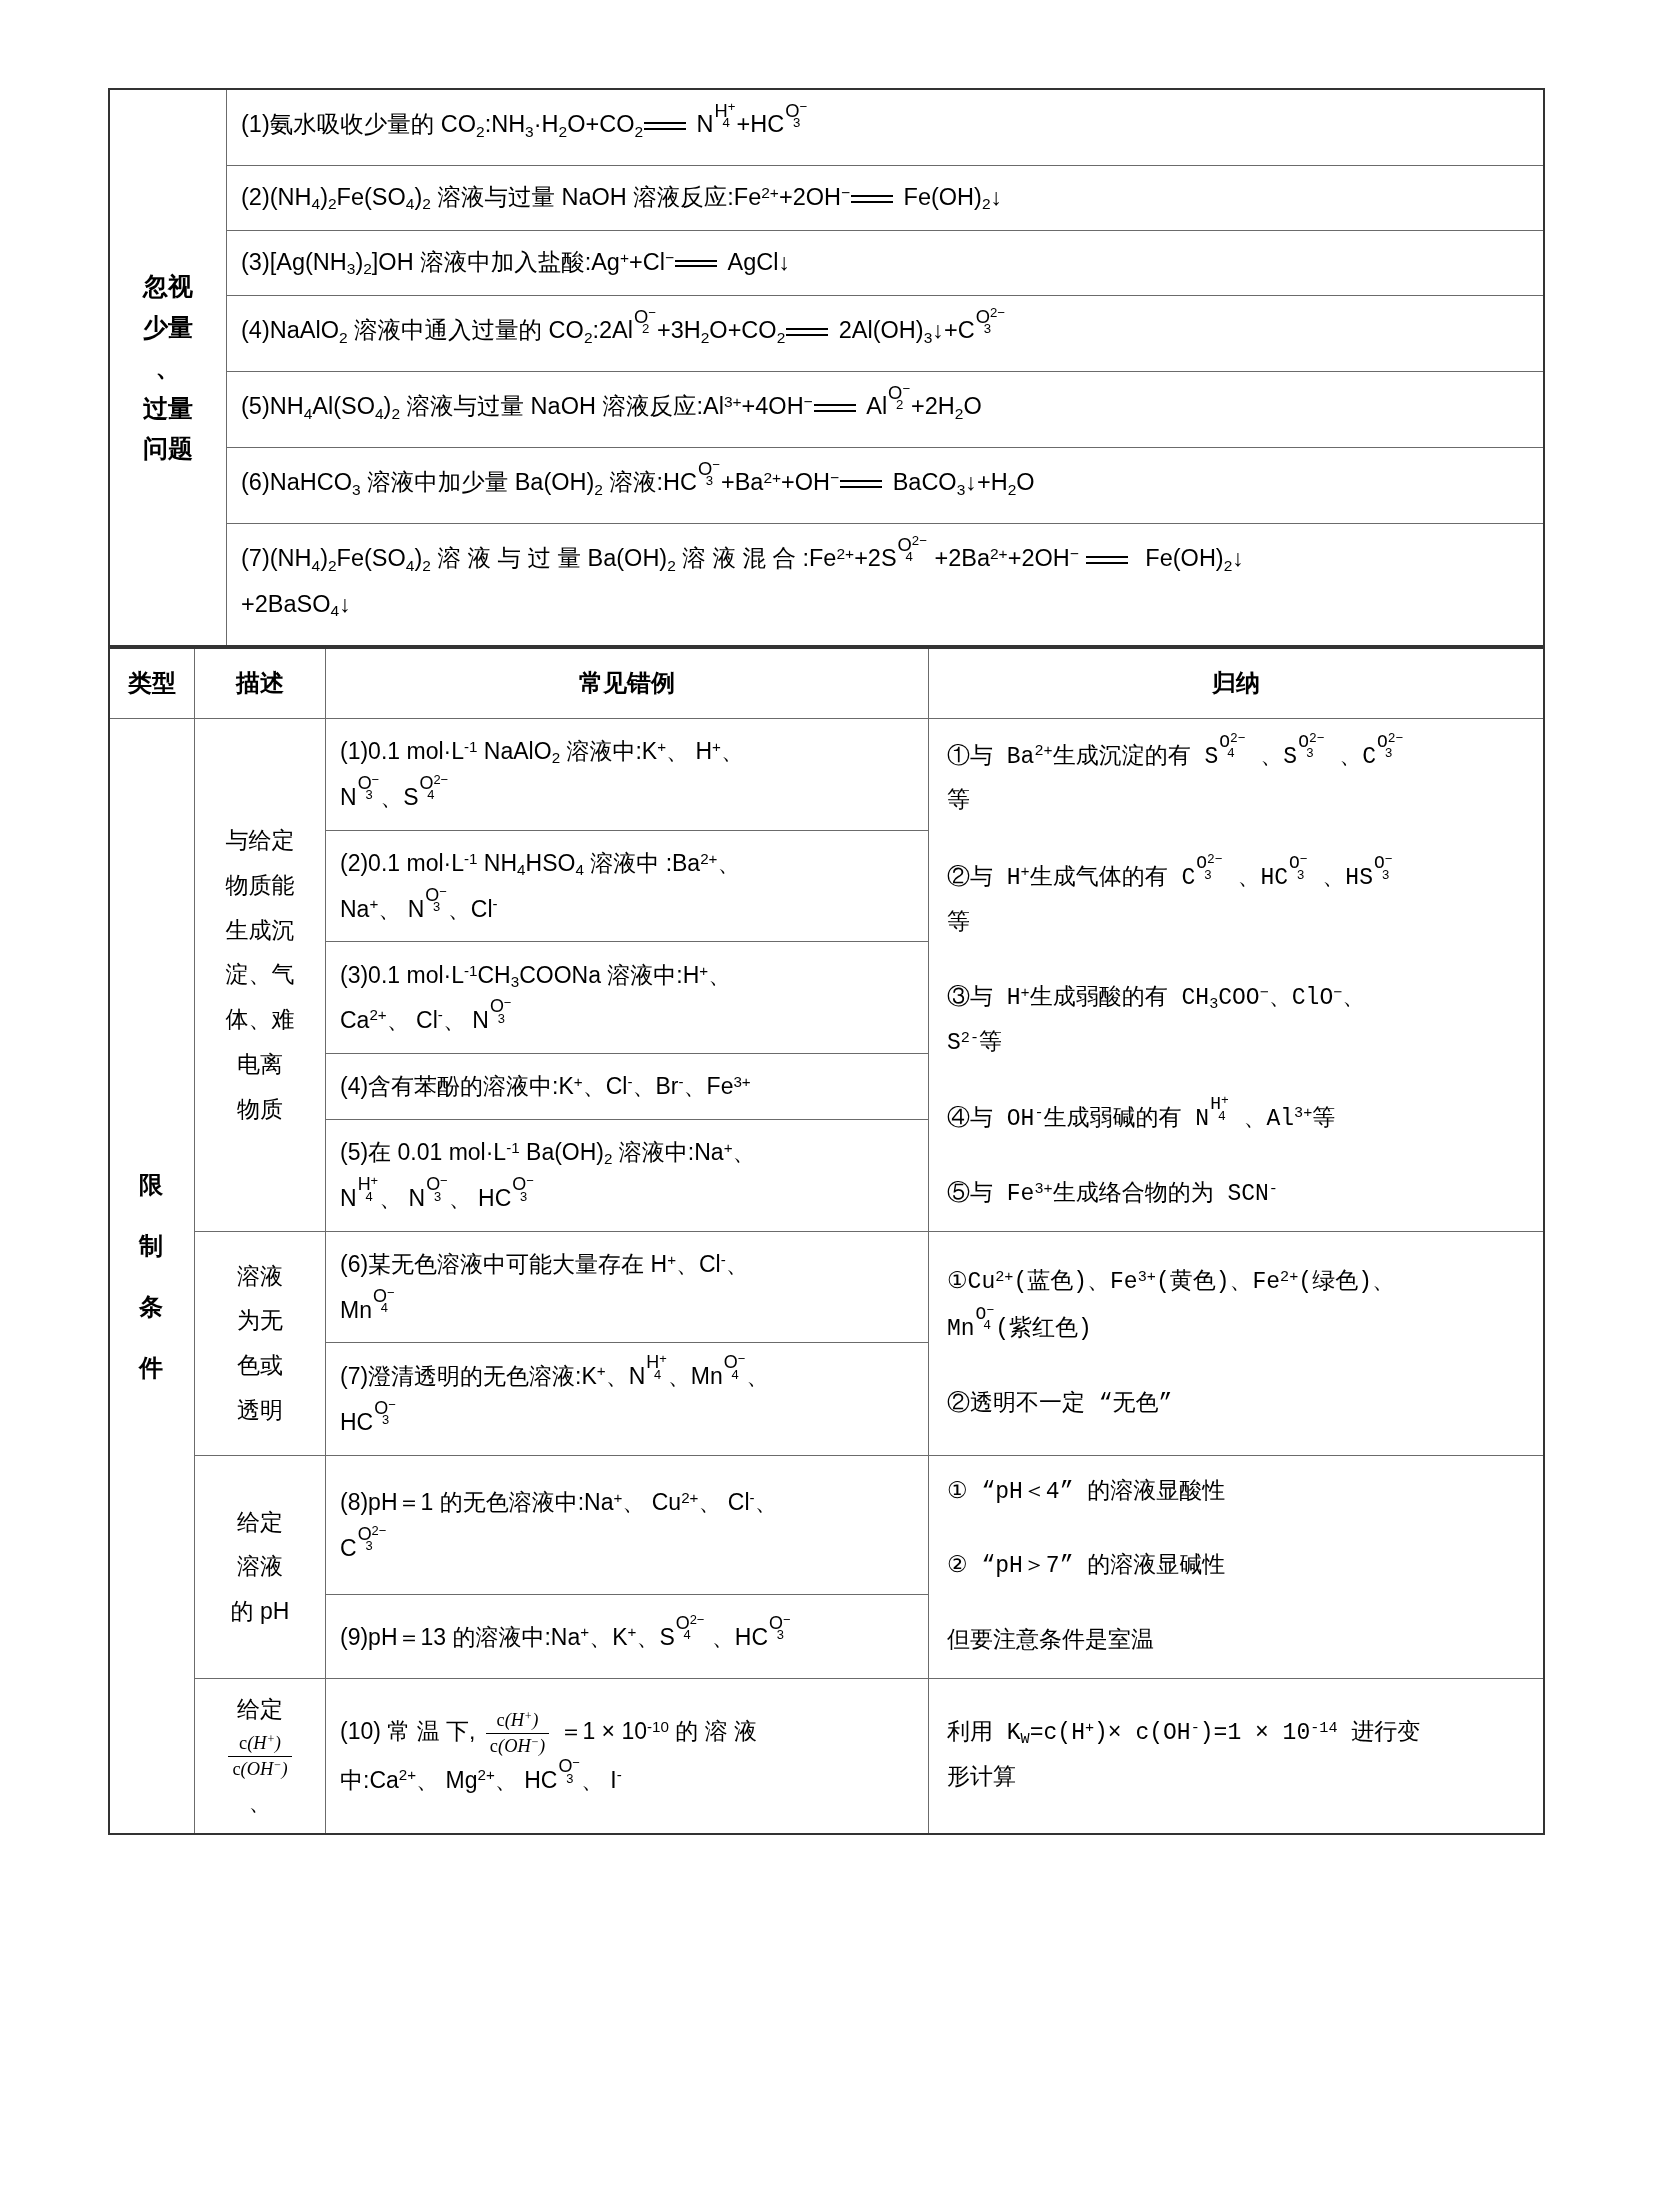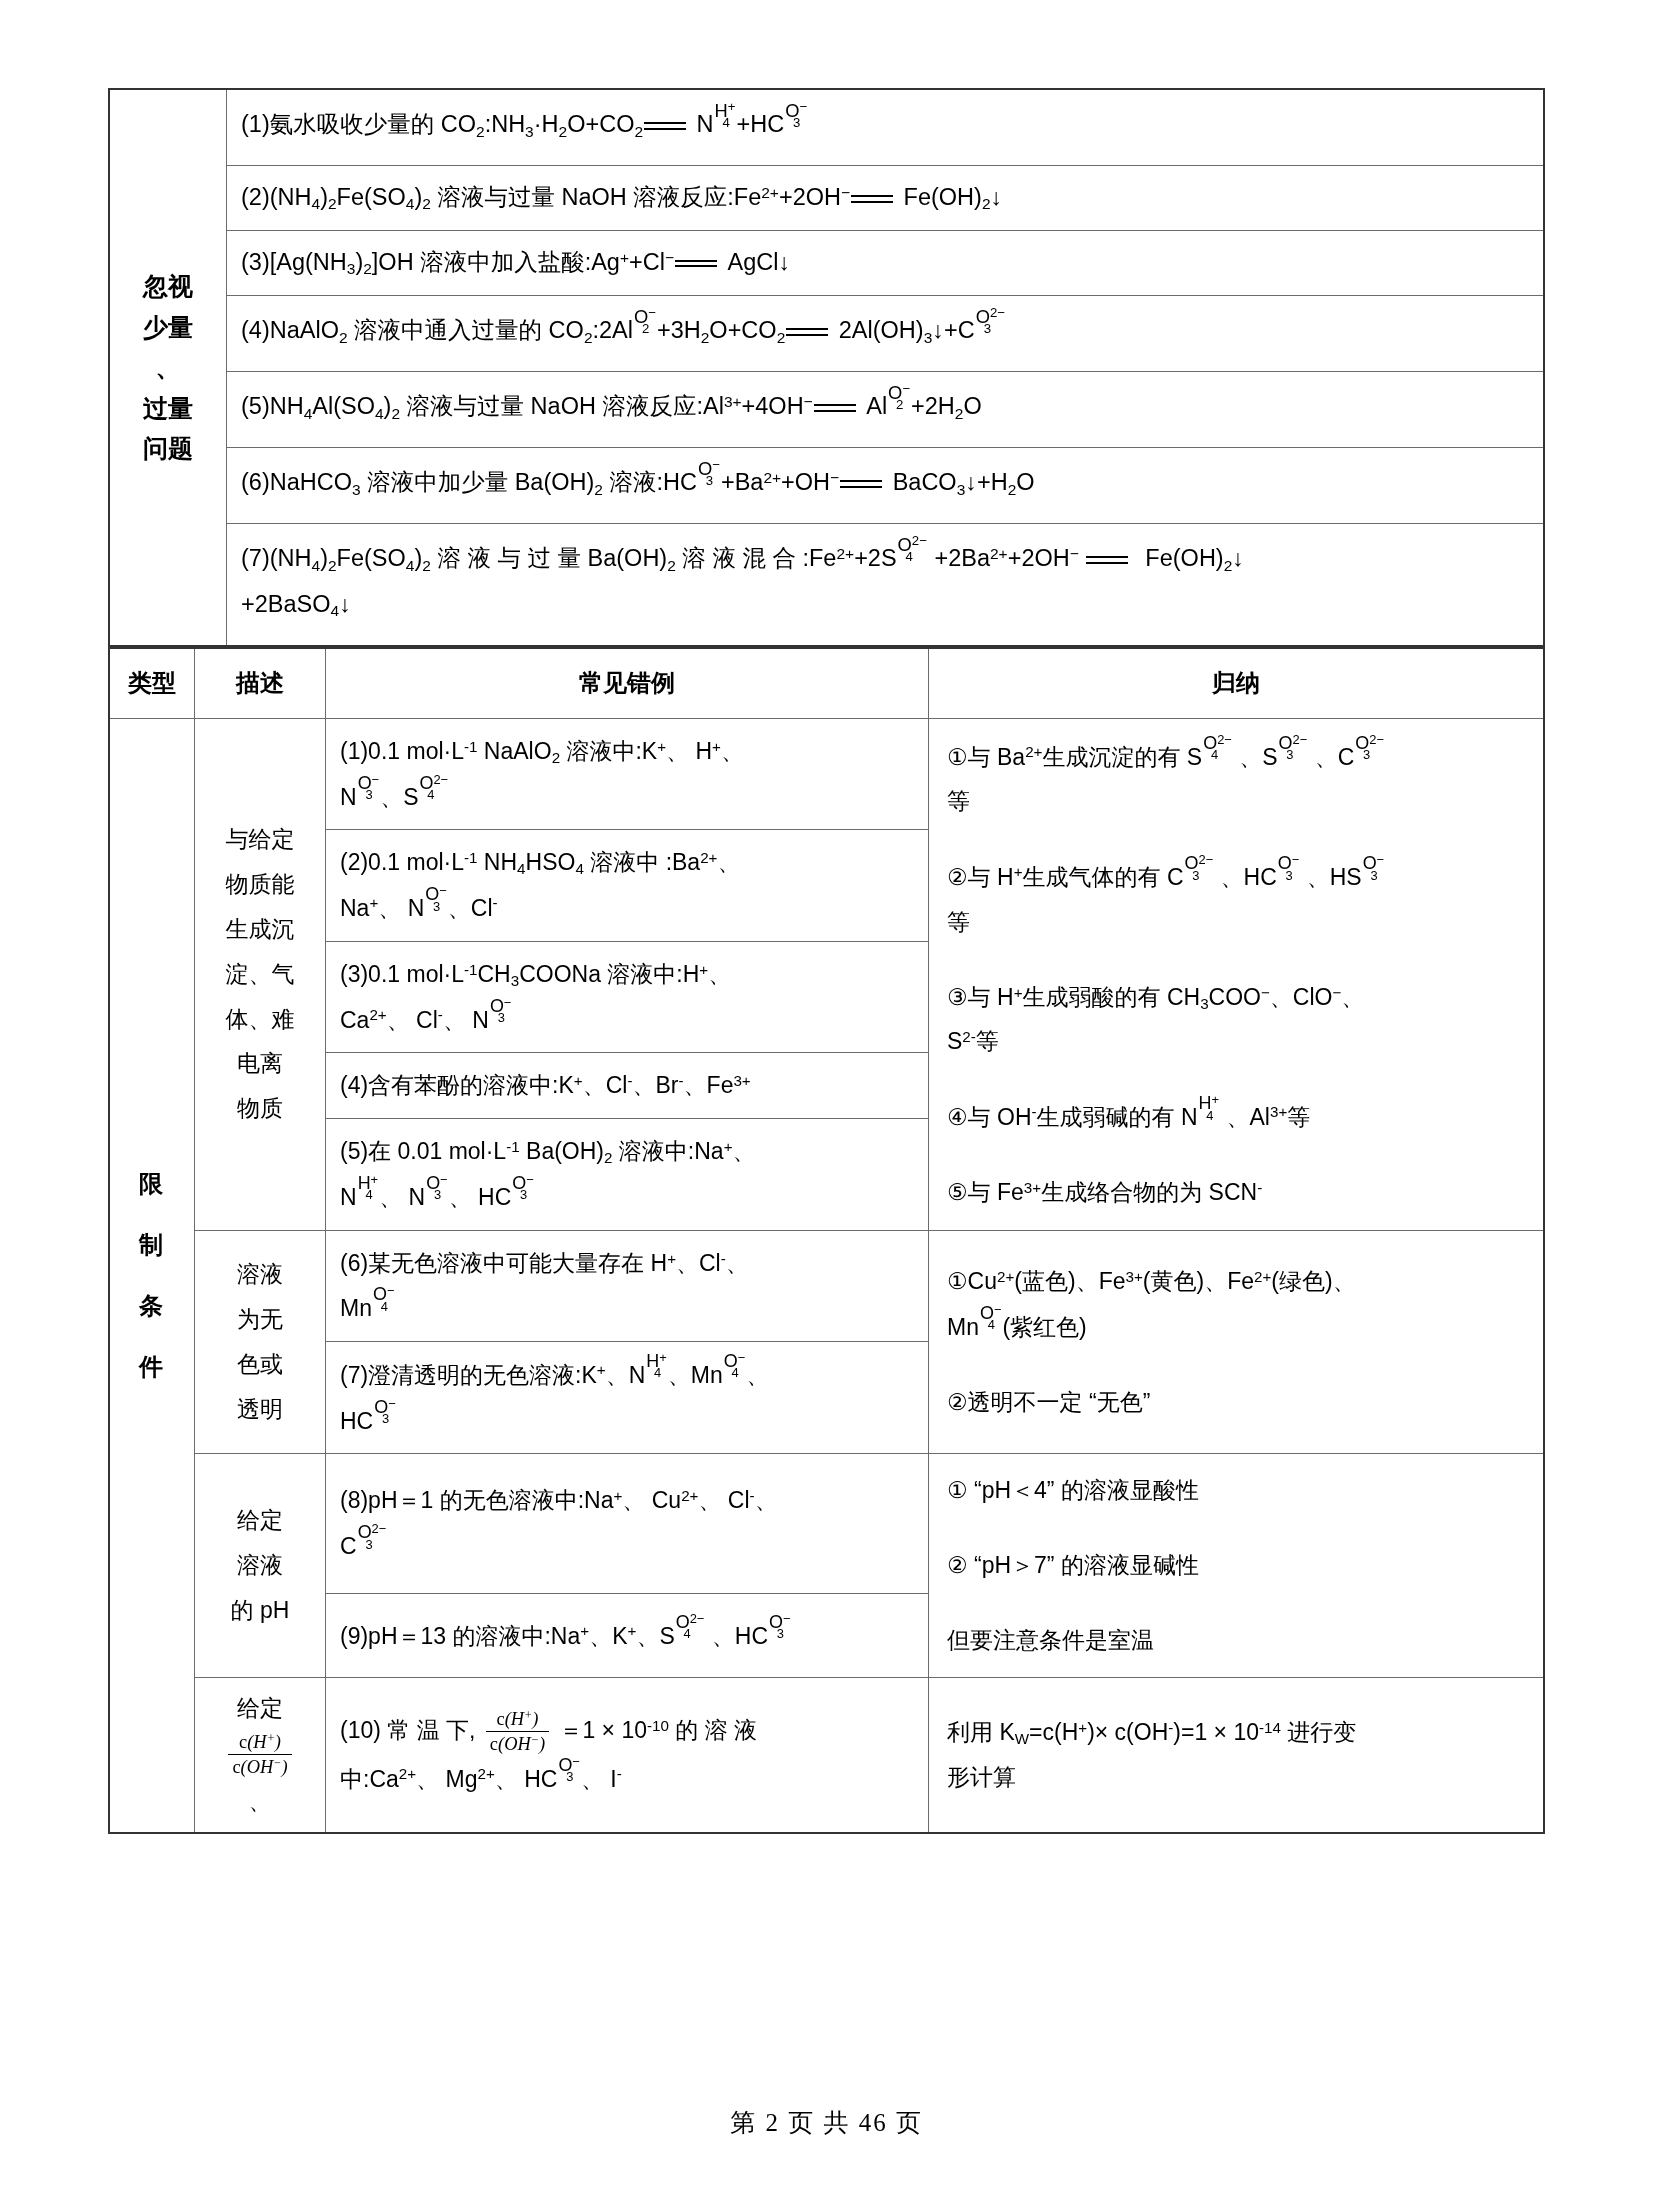--- a/index.html
+++ b/index.html
@@ -87,21 +87,21 @@
   .t2 .vtext .lch { display: block; }
   .t2 .desc {
     text-align: center;
     font-size: 23px;
     line-height: 1.95;
     padding: 8px 4px;
   }
   .t2 .desc .lch { display: block; }
   .t2 .case { padding: 10px 14px; }
   .t2 .sum  { padding: 14px 18px; }
-  .t2 .sum p { margin: 0 0 30px 0; }
+  .t2 .sum p { margin: 0 0 30px 0; font-family: Liberation Mono, monospace; }
   .t2 .sum p:last-child { margin-bottom: 0; }
 
   
   sub { font-size: 0.66em; vertical-align: -0.28em; }
   sup { font-size: 0.66em; vertical-align: 0.48em; }
 
   
   .st {
     display: inline-block;
     vertical-align: 0.30em;
@@ -343,15 +343,14 @@
           中:Ca<sup>2+</sup>、 Mg<sup>2+</sup>、 HC<span class="st"><span class="top">O<sup>−</sup></span><span class="bot">3</span></span>、 I<sup>-</sup>
         </td>
         <td class="sum">
           <p>利用 K<sub>W</sub>=c(H<sup>+</sup>)× c(OH<sup>-</sup>)=1 × 10<sup>-14</sup> 进行变<br>形计算</p>
         </td>
       </tr>
 
     </tbody>
   </table>
 
-  <div class="footer">第 2 页 共 46 页</div>
 
 </div>
 
 </body></html>

